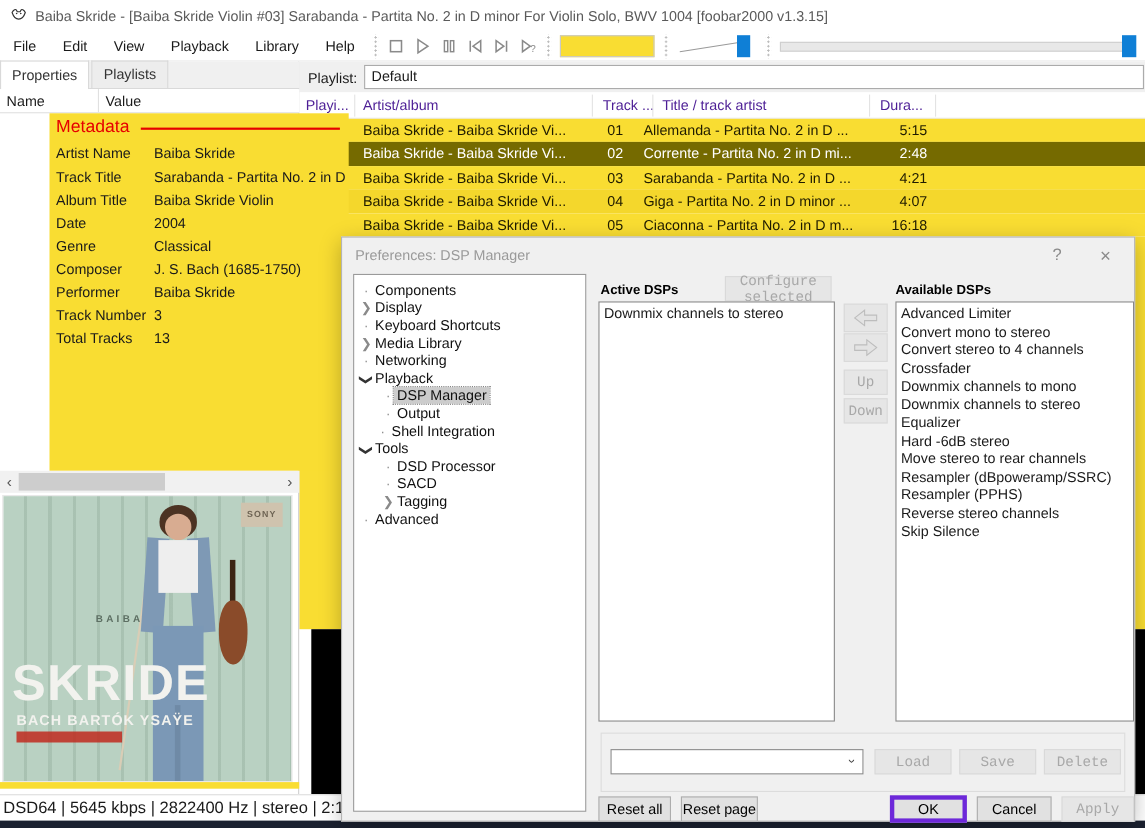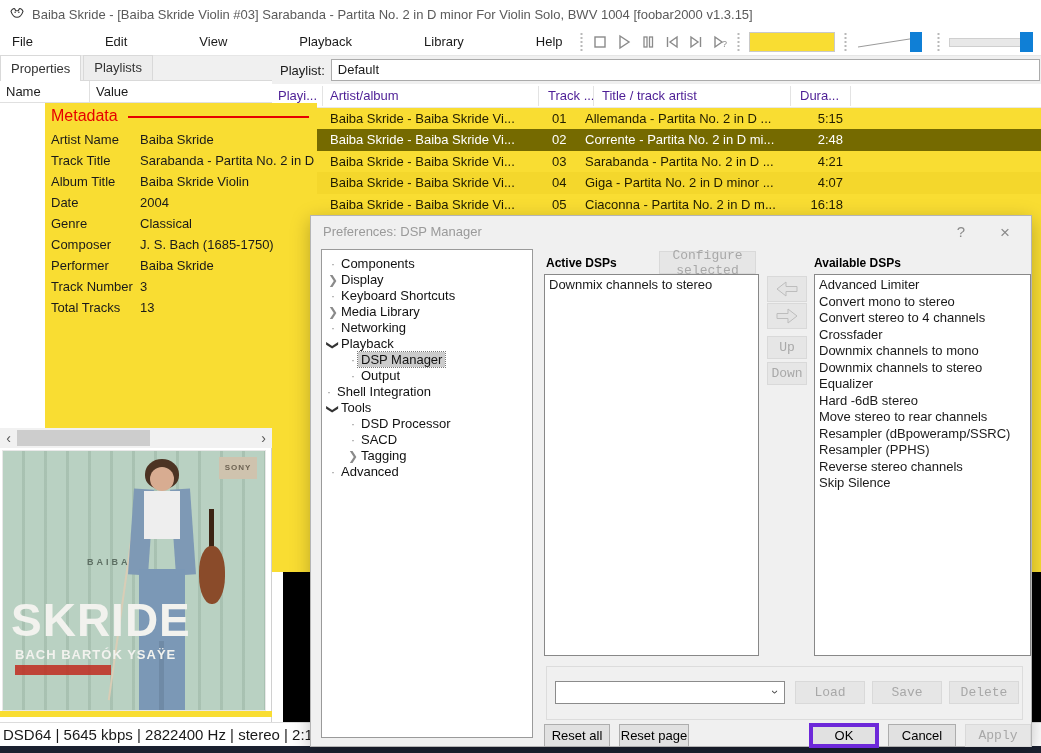--- a/index.html
+++ b/index.html
@@ -123,21 +123,21 @@
   <div class="abs titlebar">
     <svg class="app-icon" viewBox="0 0 24 24">
       <path d="M3 8 C5 4 8 3 9 5 L10 7 L14 7 L15 5 C16 3 19 4 21 8 C19 14 15 17 12 17 C9 17 5 14 3 8 Z" fill="none" stroke="#333" stroke-width="1.6"></path>
       <circle cx="9.2" cy="9.5" r="1.1" fill="#333"></circle>
         <circle cx="14.8" cy="9.5" r="1.1" fill="#333"></circle>
     </svg>
     <span class="title-text">Baiba Skride - [Baiba Skride Violin #03] Sarabanda - Partita No. 2 in D minor For Violin Solo, BWV 1004   [foobar2000 v1.3.15]</span>
   </div>
 
   <div class="abs menurow">
-    <div id="menu-items" style="display:flex;gap:48px;">
+    <div id="menu-items" style="display:flex;">
         <div class="menu-item">File</div>
         <div class="menu-item">Edit</div>
         <div class="menu-item">View</div>
         <div class="menu-item">Playback</div>
         <div class="menu-item">Library</div>
         <div class="menu-item">Help</div>
       </div>
     <div class="tb-sep"></div>
     <div class="tb-btn">
       <svg width="18" height="18" viewBox="0 0 18 18">
@@ -334,21 +334,21 @@
 
     <div class="tree-box" id="pref-tree">
         <div class="tree-item" style="padding-left: 6px;"><span class="tree-chev">·</span><span class="tree-label">Components</span></div>
         <div class="tree-item" style="padding-left: 6px;"><span class="tree-chev">❯</span><span class="tree-label">Display</span></div>
         <div class="tree-item" style="padding-left: 6px;"><span class="tree-chev">·</span><span class="tree-label">Keyboard Shortcuts</span></div>
         <div class="tree-item" style="padding-left: 6px;"><span class="tree-chev">❯</span><span class="tree-label">Media Library</span></div>
         <div class="tree-item" style="padding-left: 6px;"><span class="tree-chev">·</span><span class="tree-label">Networking</span></div>
         <div class="tree-item" style="padding-left: 6px;"><span class="tree-chev expanded">❯</span><span class="tree-label">Playback</span></div>
         <div class="tree-item" style="padding-left: 26px;"><span class="tree-chev">·</span><span class="tree-label selected">DSP Manager</span></div>
         <div class="tree-item" style="padding-left: 26px;"><span class="tree-chev">·</span><span class="tree-label">Output</span></div>
-        <div class="tree-item" style="padding-left: 2px;"><span class="tree-chev">·</span><span class="tree-label">Shell Integration</span></div>
+        <div class="tree-item" style="padding-left: 21px;"><span class="tree-chev">·</span><span class="tree-label">Shell Integration</span></div>
         <div class="tree-item" style="padding-left: 6px;"><span class="tree-chev expanded">❯</span><span class="tree-label">Tools</span></div>
         <div class="tree-item" style="padding-left: 26px;"><span class="tree-chev">·</span><span class="tree-label">DSD Processor</span></div>
         <div class="tree-item" style="padding-left: 26px;"><span class="tree-chev">·</span><span class="tree-label">SACD</span></div>
         <div class="tree-item" style="padding-left: 26px;"><span class="tree-chev">❯</span><span class="tree-label">Tagging</span></div>
         <div class="tree-item" style="padding-left: 6px;"><span class="tree-chev">·</span><span class="tree-label">Advanced</span></div>
       </div>
 
     <div class="dlg-sec-label" style="left:235px; top:40px;">Active DSPs</div>
     <div class="btn disabled" style="left:348px; top:35px; width:97px; height:23px;">Configure selected</div>
     <div class="listbox" id="active-list" style="left:233px; top:58px; width:215px; height:382px;">

